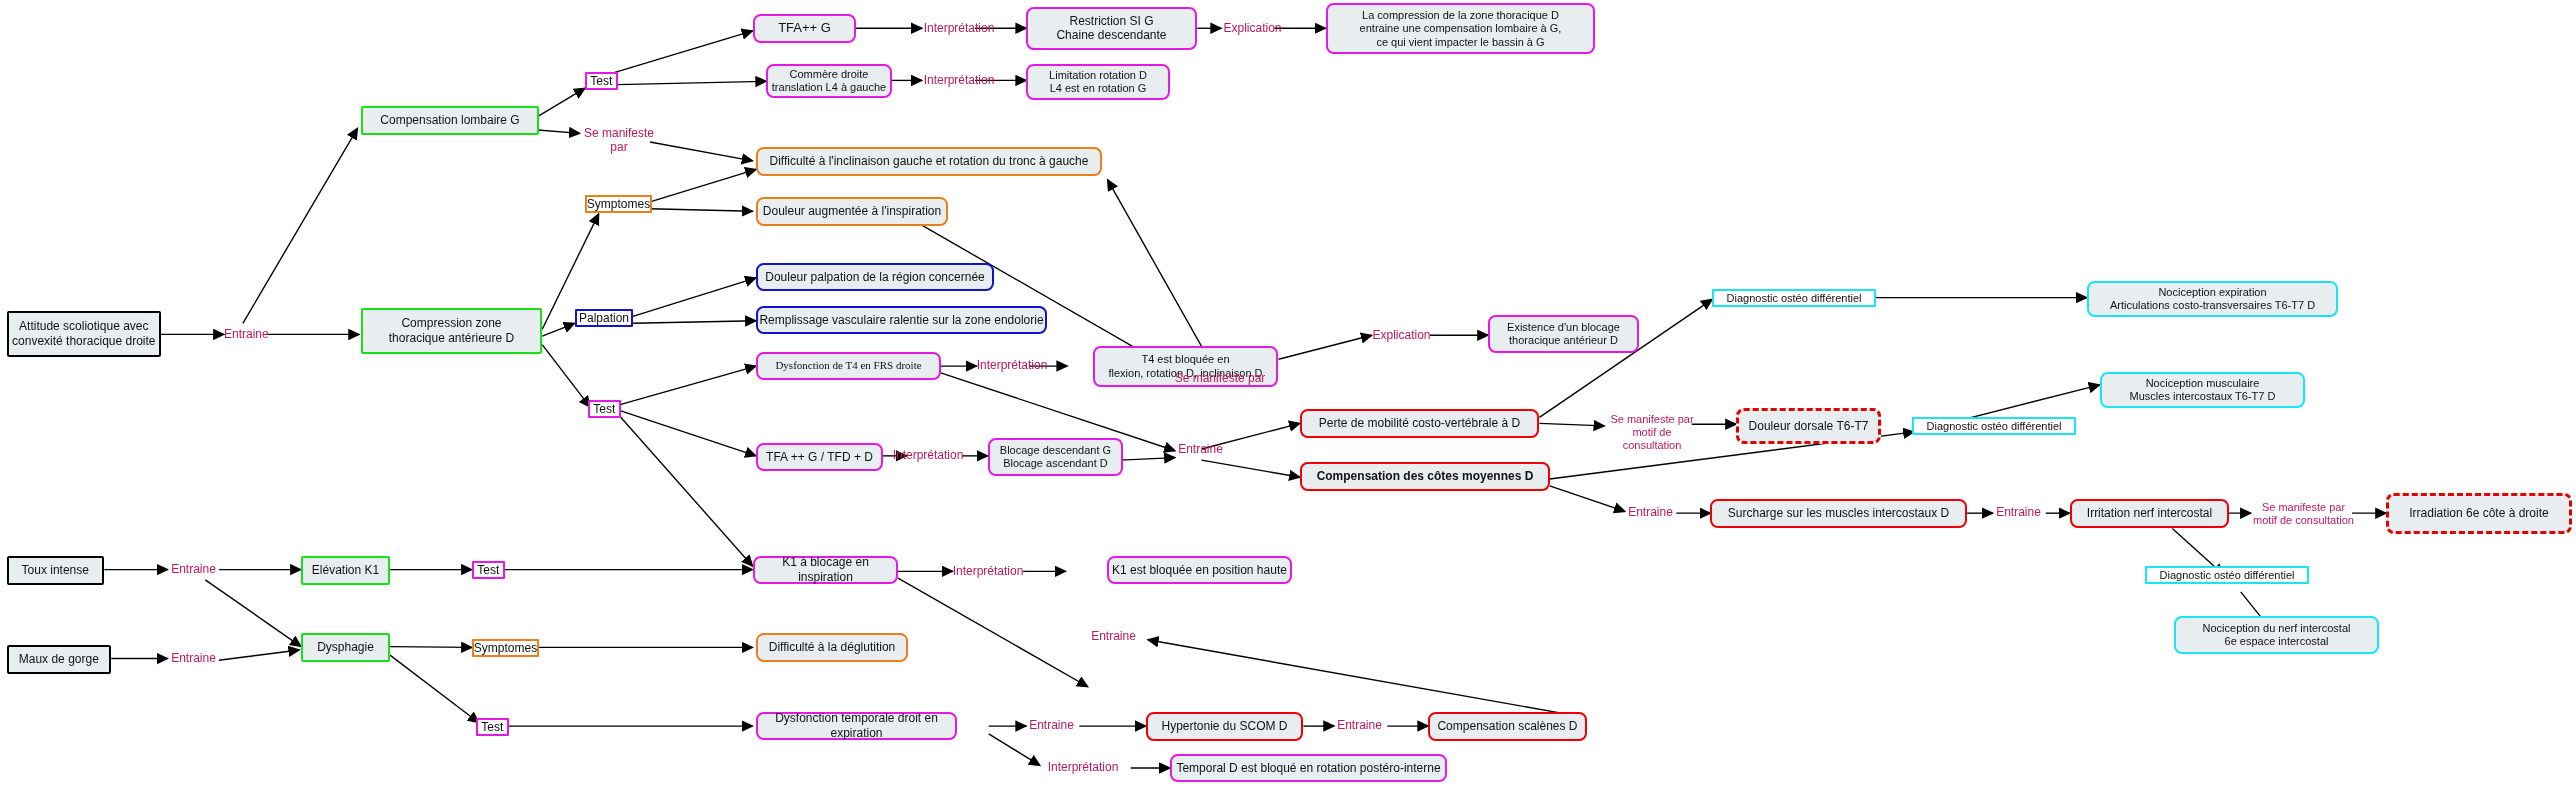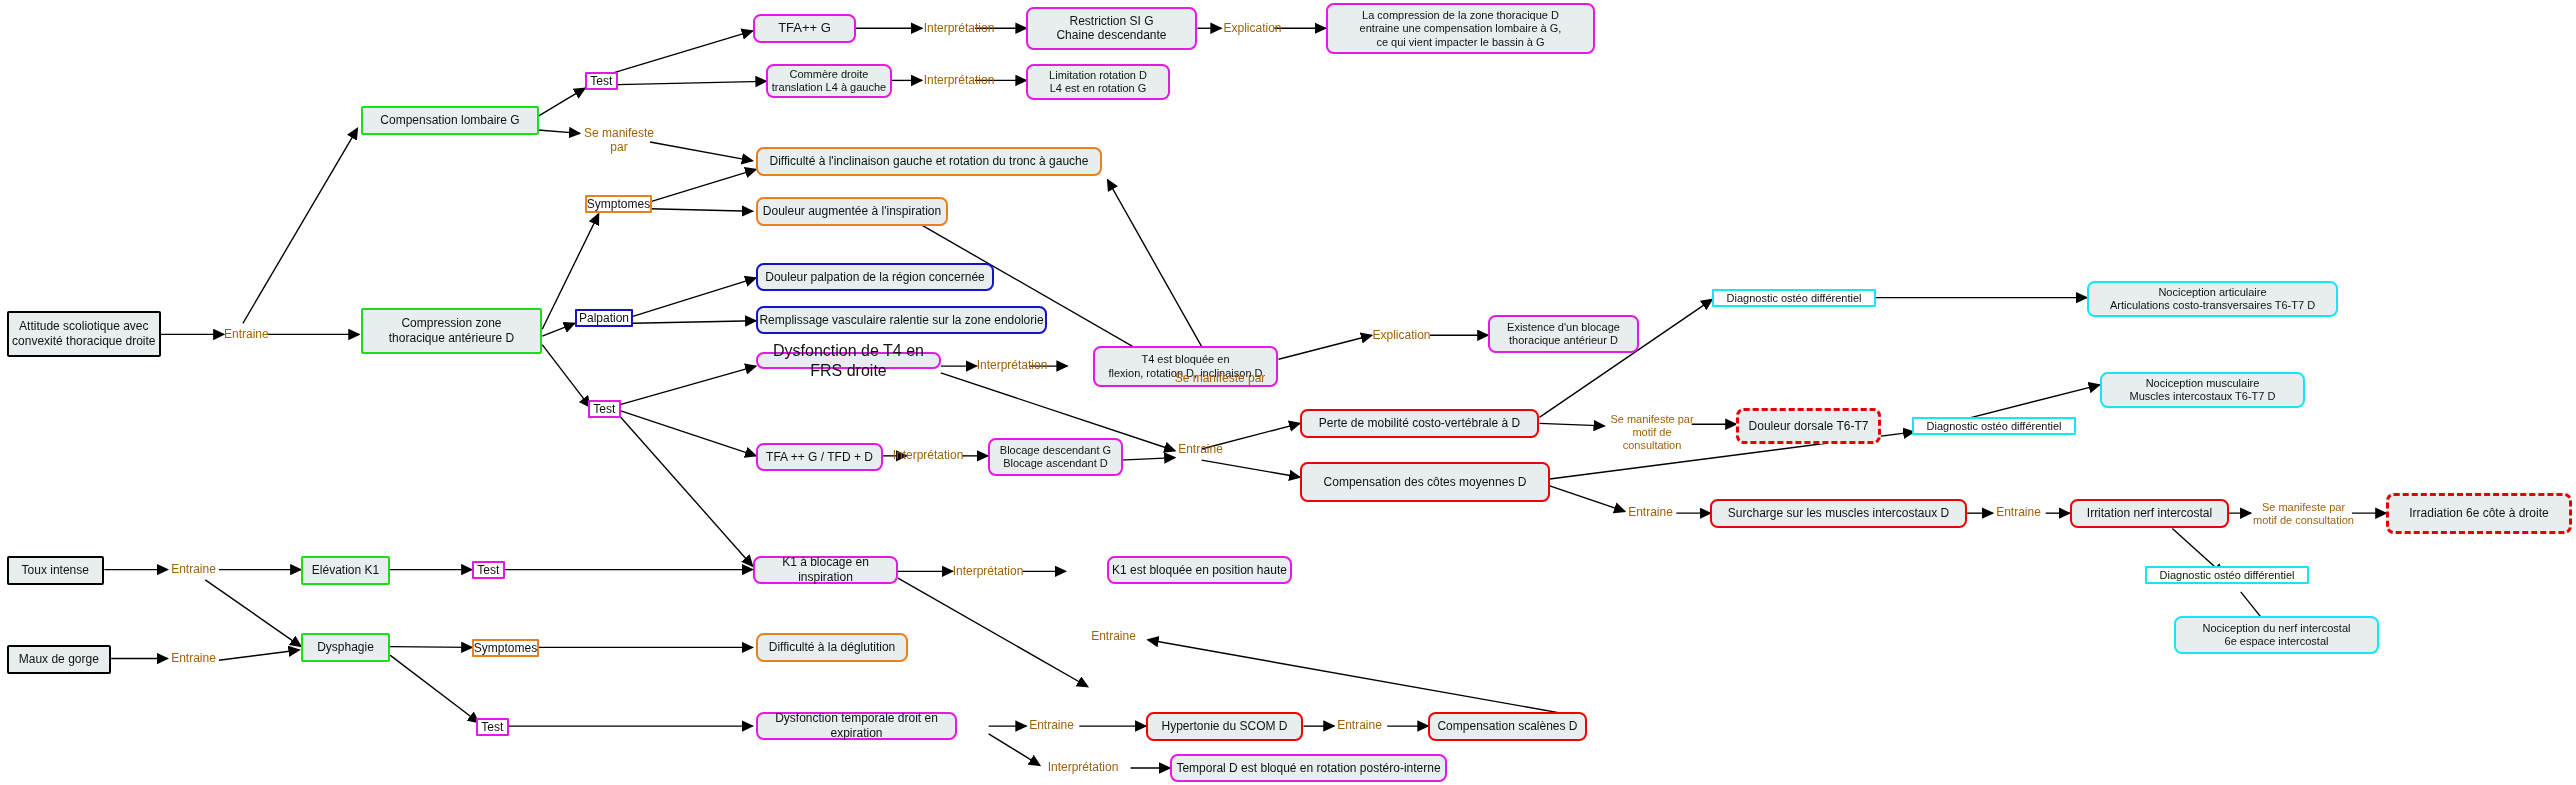--- a/index.html
+++ b/index.html
@@ -55,21 +55,21 @@
     border-radius:0.9px;
   }
   .chip.t-magenta{ border:2.1px solid #e519e5; }
   .chip.t-orange { border:2.1px solid #e8801c; }
   .chip.t-blue   { border:2.1px solid #1313c9; }
   .chip.t-cyan   { border:2.1px solid #15e5f5; }
 
   
   .elabel{
     position:absolute;
-    color:#a16207;
+    color:#be185d;
     white-space:pre-line;
     text-align:center;
     line-height:1.18;
     background:transparent;
     z-index:6;
   }
 </style>
 </head>
 <body>
 
@@ -246,21 +246,21 @@
   <div class="node rounded b-orange" style="left:756px;top:147px;width:346px;height:29px;font-size:12px;">Difficulté à l'inclinaison gauche et rotation du tronc à gauche</div>
 
   <div class="node rounded b-orange" style="left:756px;top:197px;width:192px;height:29px;font-size:12px;">Douleur augmentée à l'inspiration</div>
 
   <div class="node rounded b-orange" style="left:756px;top:633px;width:152px;height:29px;font-size:12px;">Difficulté à la déglutition</div>
 
   <div class="node rounded b-blue" style="left:756px;top:263px;width:238px;height:28px;font-size:12px;">Douleur palpation de la région concernée</div>
 
   <div class="node rounded b-blue" style="left:756px;top:306px;width:291px;height:28px;font-size:12px;">Remplissage vasculaire ralentie sur la zone endolorie</div>
 
-  <div class="node rounded b-magenta" style="left:756px;top:352px;width:185px;height:17px;font-size:16px;">Dysfonction de T4 en FRS droite</div>
+  <div class="node rounded b-magenta" style="left:756px;top:352px;width:185px;height:28px;font-size:11px;font-family:Liberation Serif, serif;">Dysfonction de T4 en FRS droite</div>
 
   <div class="node rounded b-magenta" style="left:1093px;top:346px;width:185px;height:41px;font-size:11px;">T4 est bloquée en
 flexion, rotation D, inclinaison D</div>
 
   <div class="node rounded b-magenta" style="left:756px;top:443px;width:127px;height:28px;font-size:12px;">TFA ++ G / TFD + D</div>
 
   <div class="node rounded b-magenta" style="left:988px;top:438px;width:135px;height:38px;font-size:11px;">Blocage descendant G
 Blocage ascendant D</div>
 
   <div class="node rounded b-magenta" style="left:1488px;top:315px;width:151px;height:38px;font-size:11px;">Existence d'un blocage
@@ -269,35 +269,35 @@
   <div class="node rounded b-magenta" style="left:753px;top:556px;width:145px;height:28px;font-size:12px;">K1 à blocage en inspiration</div>
 
   <div class="node rounded b-magenta" style="left:1107px;top:556px;width:185px;height:28px;font-size:12px;">K1 est bloquée en position haute</div>
 
   <div class="node rounded b-magenta" style="left:756px;top:712px;width:201px;height:28px;font-size:12px;">Dysfonction temporale droit en expiration</div>
 
   <div class="node rounded b-magenta" style="left:1170px;top:754px;width:277px;height:28px;font-size:12px;">Temporal D est bloqué en rotation postéro-interne</div>
 
   <div class="node rounded b-red" style="left:1300px;top:409px;width:239px;height:29px;font-size:12px;">Perte de mobilité costo-vertébrale à D</div>
 
-  <div class="node rounded b-red" style="left:1300px;top:462px;width:250px;height:40px;font-size:12px;">Compensation des côtes moyennes D</div>
+  <div class="node rounded b-red" style="left:1300px;top:462px;width:250px;height:29px;font-size:12px;font-weight:bold;">Compensation des côtes moyennes D</div>
 
   <div class="node rounded b-red" style="left:1710px;top:499px;width:257px;height:29px;font-size:12px;">Surcharge sur les muscles intercostaux D</div>
 
   <div class="node rounded b-red" style="left:2070px;top:499px;width:159px;height:29px;font-size:12px;">Irritation nerf intercostal</div>
 
   <div class="node rounded b-red" style="left:1428px;top:712px;width:159px;height:29px;font-size:12px;">Compensation scalènes D</div>
 
   <div class="node rounded b-red" style="left:1146px;top:712px;width:157px;height:29px;font-size:12px;">Hypertonie du SCOM D</div>
 
   <div class="node rounded b-reddash" style="left:1736px;top:408px;width:145px;height:36px;font-size:12px;">Douleur dorsale T6-T7</div>
 
   <div class="node rounded b-reddash" style="left:2386px;top:493px;width:186px;height:41px;font-size:12px;">Irradiation 6e côte à droite</div>
 
-  <div class="node rounded b-cyan" style="left:2087px;top:281px;width:251px;height:36px;font-size:11px;">Nociception articulaire
+  <div class="node rounded b-cyan" style="left:2087px;top:281px;width:251px;height:36px;font-size:11px;">Nociception expiration
 Articulations costo-transversaires T6-T7 D</div>
 
   <div class="node rounded b-cyan" style="left:2100px;top:351px;width:205px;height:36px;font-size:11px;margin-top:21px;">Nociception musculaire
 Muscles intercostaux T6-T7 D</div>
 
   <div class="node rounded b-cyan" style="left:2174px;top:616px;width:205px;height:38px;font-size:11px;">Nociception du nerf intercostal
 6e espace intercostal</div>
 
   <div class="chip t-magenta" style="left:585px;top:72px;width:32.5px;height:18px;font-size:12px;">Test</div>
 

